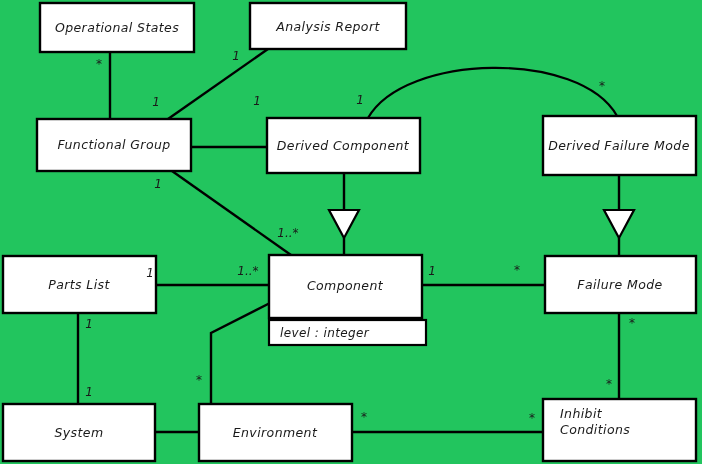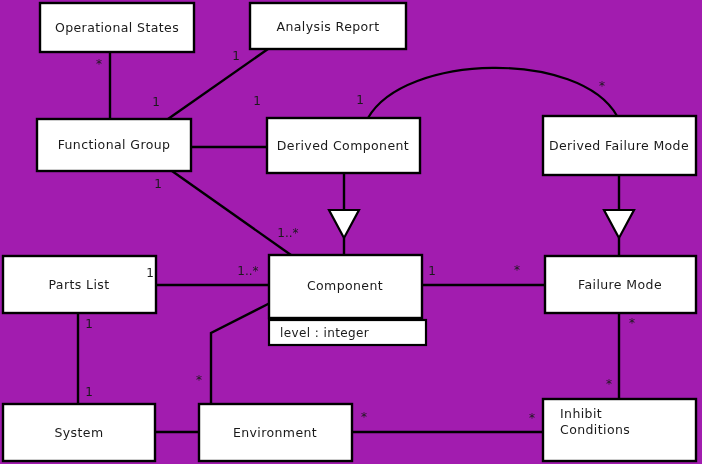--- a/index.html
+++ b/index.html
@@ -4,23 +4,24 @@
 <style>
   html, body {
     margin: 0;
     padding: 0;
     background: #ffffff;
   }
   #diagram-root {
     position: relative;
     width: 702px;
     height: 464px;
-    background: #a21caf;
+    background: #22c55e;
     font-family: "DejaVu Sans", sans-serif;
     overflow: hidden;
+    font-style: italic;
   }
   svg.canvas {
     position: absolute;
     left: 0;
     top: 0;
     width: 702px;
     height: 464px;
     display: block;
   }
   .cls-box {

